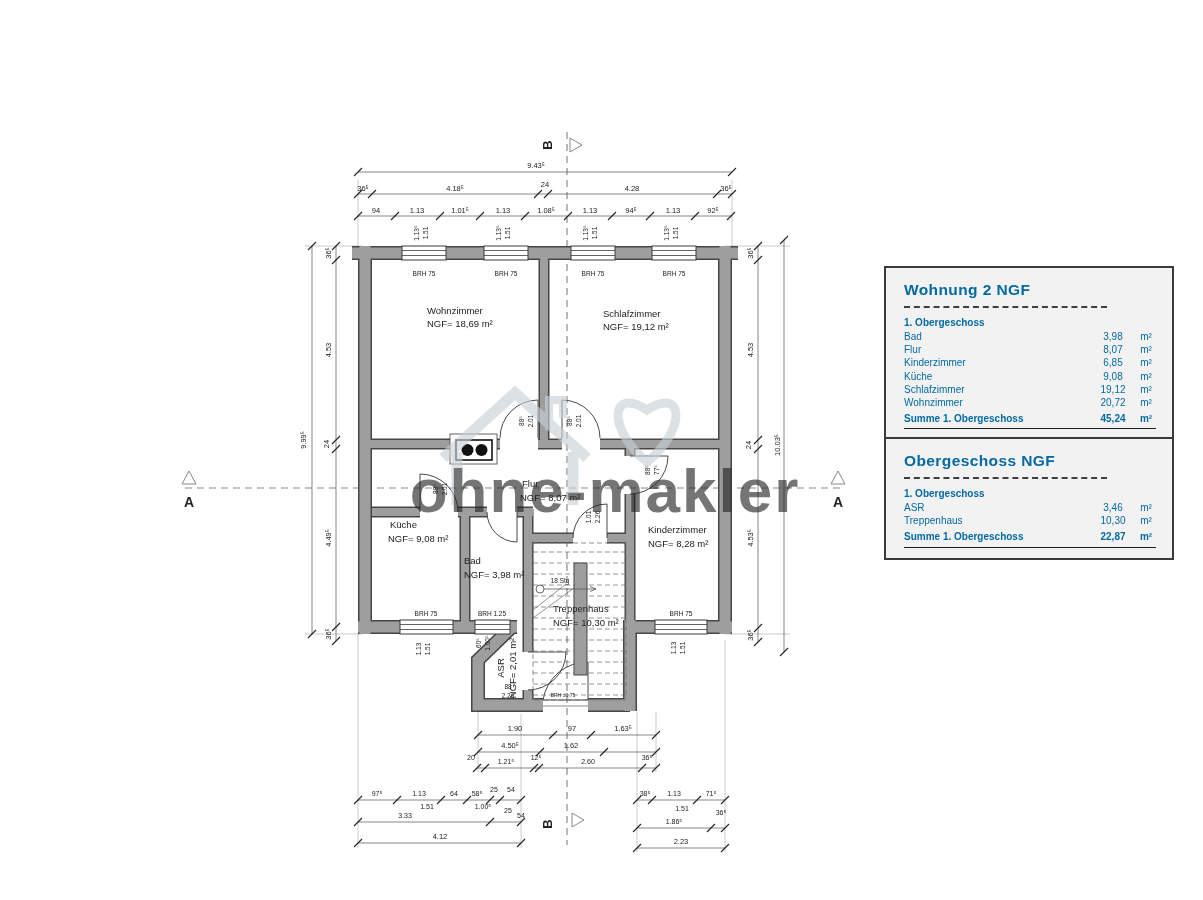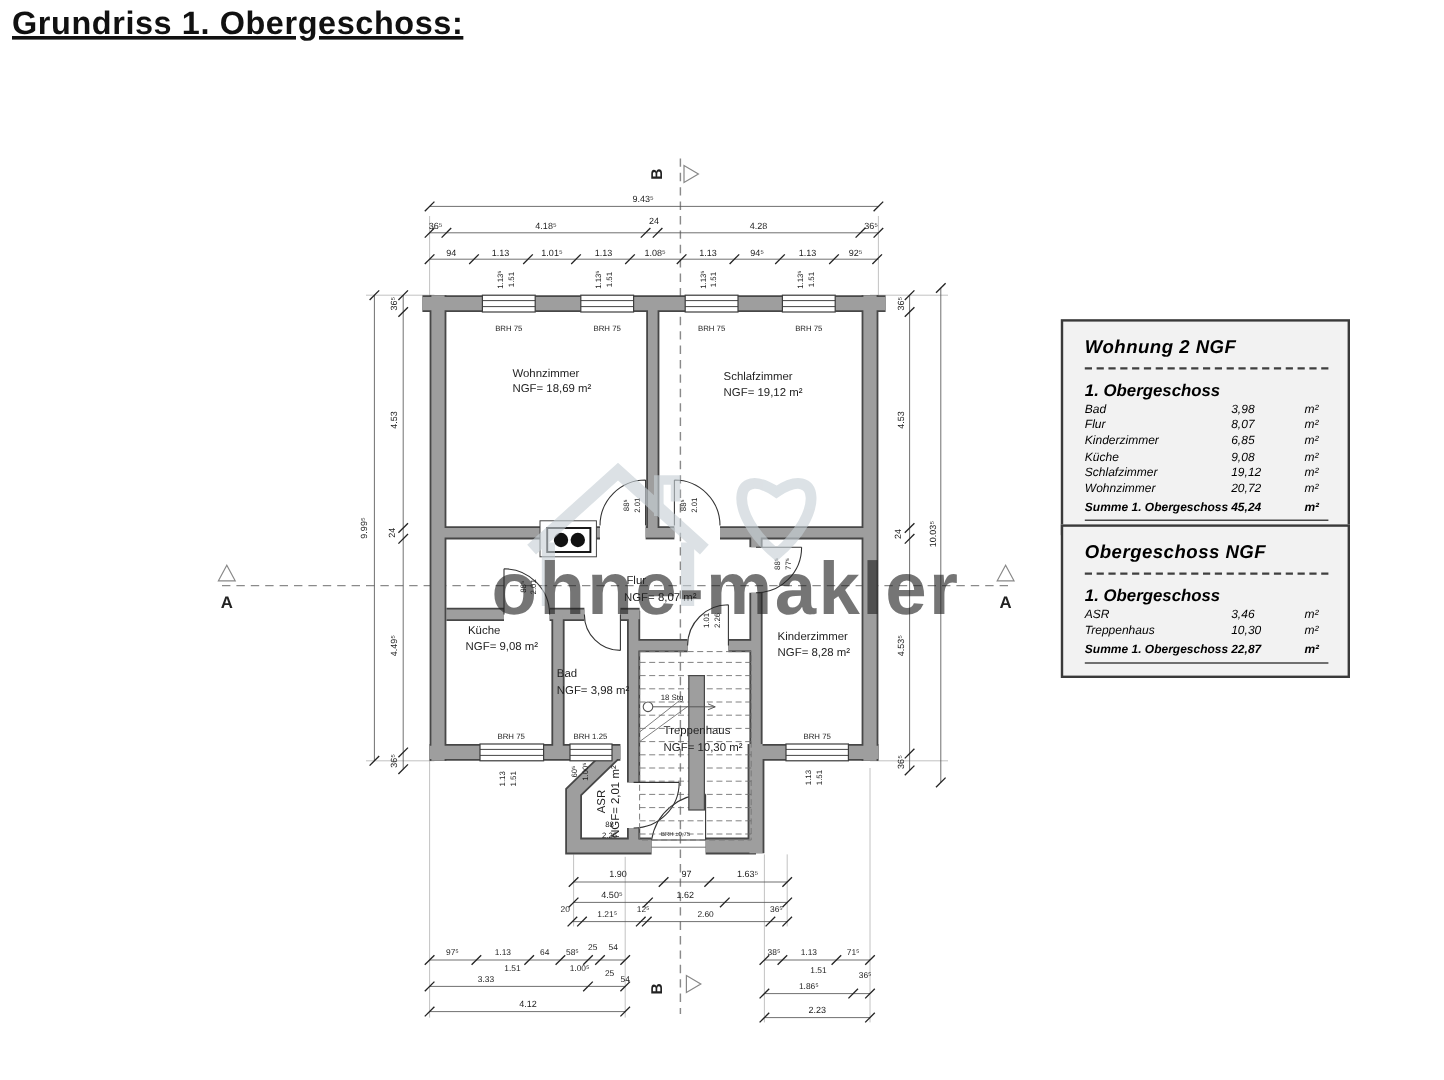--- a/index.html
+++ b/index.html
@@ -2,39 +2,38 @@
 <html><head>
 <meta charset="utf-8">
 <style>
   html,body{margin:0;padding:0;background:#fff;width:1203px;height:900px;overflow:hidden;
     font-family:"Liberation Sans",sans-serif;}
   #stage{position:relative;width:1203px;height:900px;background:#fff;}
   #plan-svg{position:absolute;left:0;top:0;}
   svg text{font-family:"Liberation Sans",sans-serif;fill:#222;}
   .page-title{position:absolute;left:10px;top:4px;font-size:27px;font-weight:bold;color:#111;
     text-decoration:underline;text-decoration-thickness:3px;letter-spacing:.5px;}
-  .panel{position:absolute;left:884px;width:241px;background:#f2f2f2;border:2px solid #3a3a3a;
-    box-sizing:border-box;padding:13px 16px 10px 18px;color:#000000;font-style:italic;}
+  .panel{position:absolute;left:884px;width:290px;background:#f2f2f2;border:2px solid #3a3a3a;
+    box-sizing:border-box;padding:13px 16px 10px 18px;color:#0369a1;}
   .panel .ttl{font-size:15.5px;font-weight:bold;letter-spacing:.4px;}
   .panel .sep{border-top:2px dashed #3f3f3f;width:203px;margin:7px 0 9px;}
-  .panel .sect{font-size:14px;font-weight:bold;margin-bottom:2px;}
+  .panel .sect{font-size:10px;font-weight:bold;margin-bottom:2px;}
   .rw{display:flex;font-size:10px;line-height:13.2px;}
   .rw .lb{flex:1;}
-  .rw .vl{width:36px;text-align:left;}
-  .rw .un{width:20px;text-align:left;padding-left:5px;margin-left:20px;}
+  .rw .vl{width:36px;text-align:center;}
+  .rw .un{width:20px;text-align:center;padding-left:5px;}
   .rw.sum{font-weight:bold;border-bottom:1.5px solid #1c1c1c;padding-bottom:3px;margin-top:3px;}
   #p1{top:266px;min-height:165px;}
   #p2{top:437px;min-height:118px;}
 </style>
 </head>
 <body>
 
 <div id="stage">
 
-  <div class="page-title">Grundriss 1. Obergeschoss:</div>
 
   <svg id="plan-svg" width="1203" height="900" viewBox="0 0 1203 900">
 
     <g stroke="#8a8a8a" stroke-width="1.2" stroke-dasharray="7,5">
       <line x1="567" y1="132" x2="567" y2="845"></line>
     </g>
     <g stroke="#8a8a8a" stroke-width="1.2" stroke-dasharray="7,5">
       <line x1="185" y1="488" x2="845" y2="488"></line>
     </g>
 

